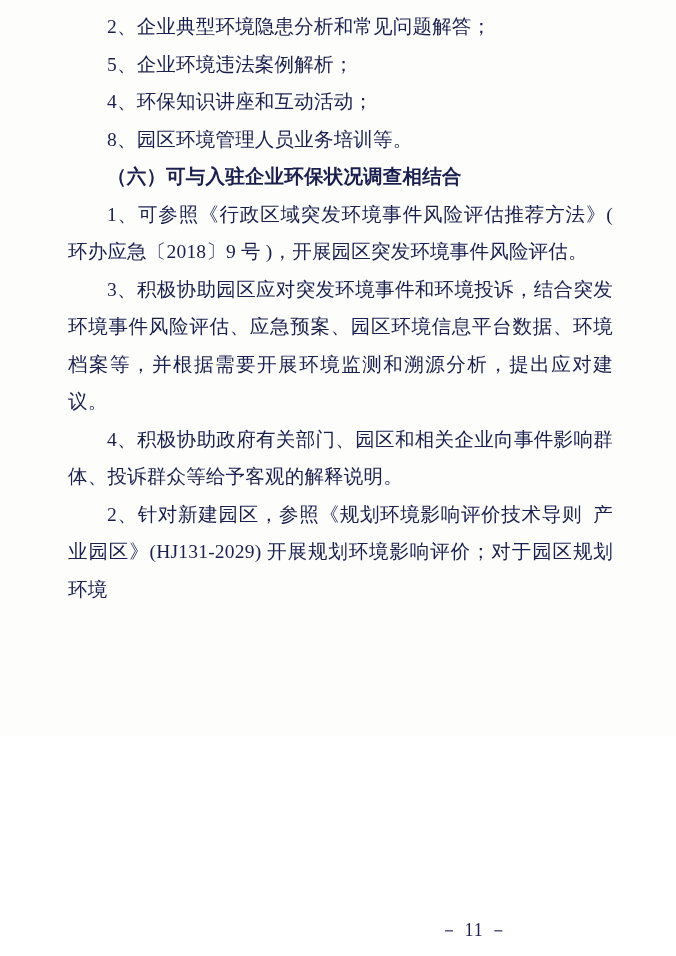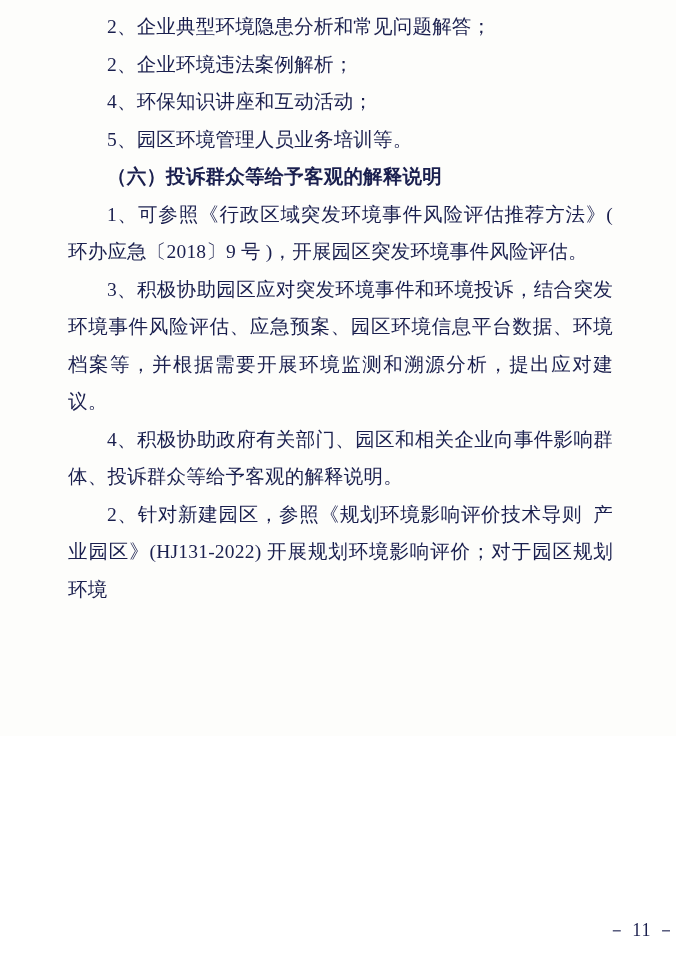--- a/index.html
+++ b/index.html
@@ -43,41 +43,41 @@
   }
   .heading {
     text-indent: 39px;
     font-weight: bold;
   }
   .page-number {
     position: absolute;
     left: 0;
     top: 918px;
     width: 676px;
-    text-align: right;
+    text-align: left;
     color: #1a1f4e;
     font-size: 18px;
     letter-spacing: 1px;
   }
   .page-number span {
     display: inline-block;
     padding-left: 440px;
   }
 </style>
 </head>
 <body>
 
 <div class="page">
   <div class="content">
     <p class="para indent">2、企业典型环境隐患分析和常见问题解答；</p>
-    <p class="para indent">2、企业环境违法案例解析；</p>
+    <p class="para indent">5、企业环境违法案例解析；</p>
     <p class="para indent">4、环保知识讲座和互动活动；</p>
-    <p class="para indent">5、园区环境管理人员业务培训等。</p>
-    <p class="para heading">（六）投诉群众等给予客观的解释说明</p>
+    <p class="para indent">8、园区环境管理人员业务培训等。</p>
+    <p class="para heading">（六）可与入驻企业环保状况调查相结合</p>
     <p class="para indent">1、可参照《行政区域突发环境事件风险评估推荐方法》( 环办应急〔2018〕9 号 )，开展园区突发环境事件风险评估。</p>
     <p class="para indent">3、积极协助园区应对突发环境事件和环境投诉，结合突发环境事件风险评估、应急预案、园区环境信息平台数据、环境档案等，并根据需要开展环境监测和溯源分析，提出应对建议。</p>
     <p class="para indent">4、积极协助政府有关部门、园区和相关企业向事件影响群体、投诉群众等给予客观的解释说明。</p>
-    <p class="para indent">2、针对新建园区，参照《规划环境影响评价技术导则  产业园区》(HJ131-2022) 开展规划环境影响评价；对于园区规划环境</p>
+    <p class="para indent">2、针对新建园区，参照《规划环境影响评价技术导则  产业园区》(HJ131-2029) 开展规划环境影响评价；对于园区规划环境</p>
   </div>
   <div class="page-number">
     <span>－ 11 －</span>
   </div>
 </div>
 
 </body></html>

